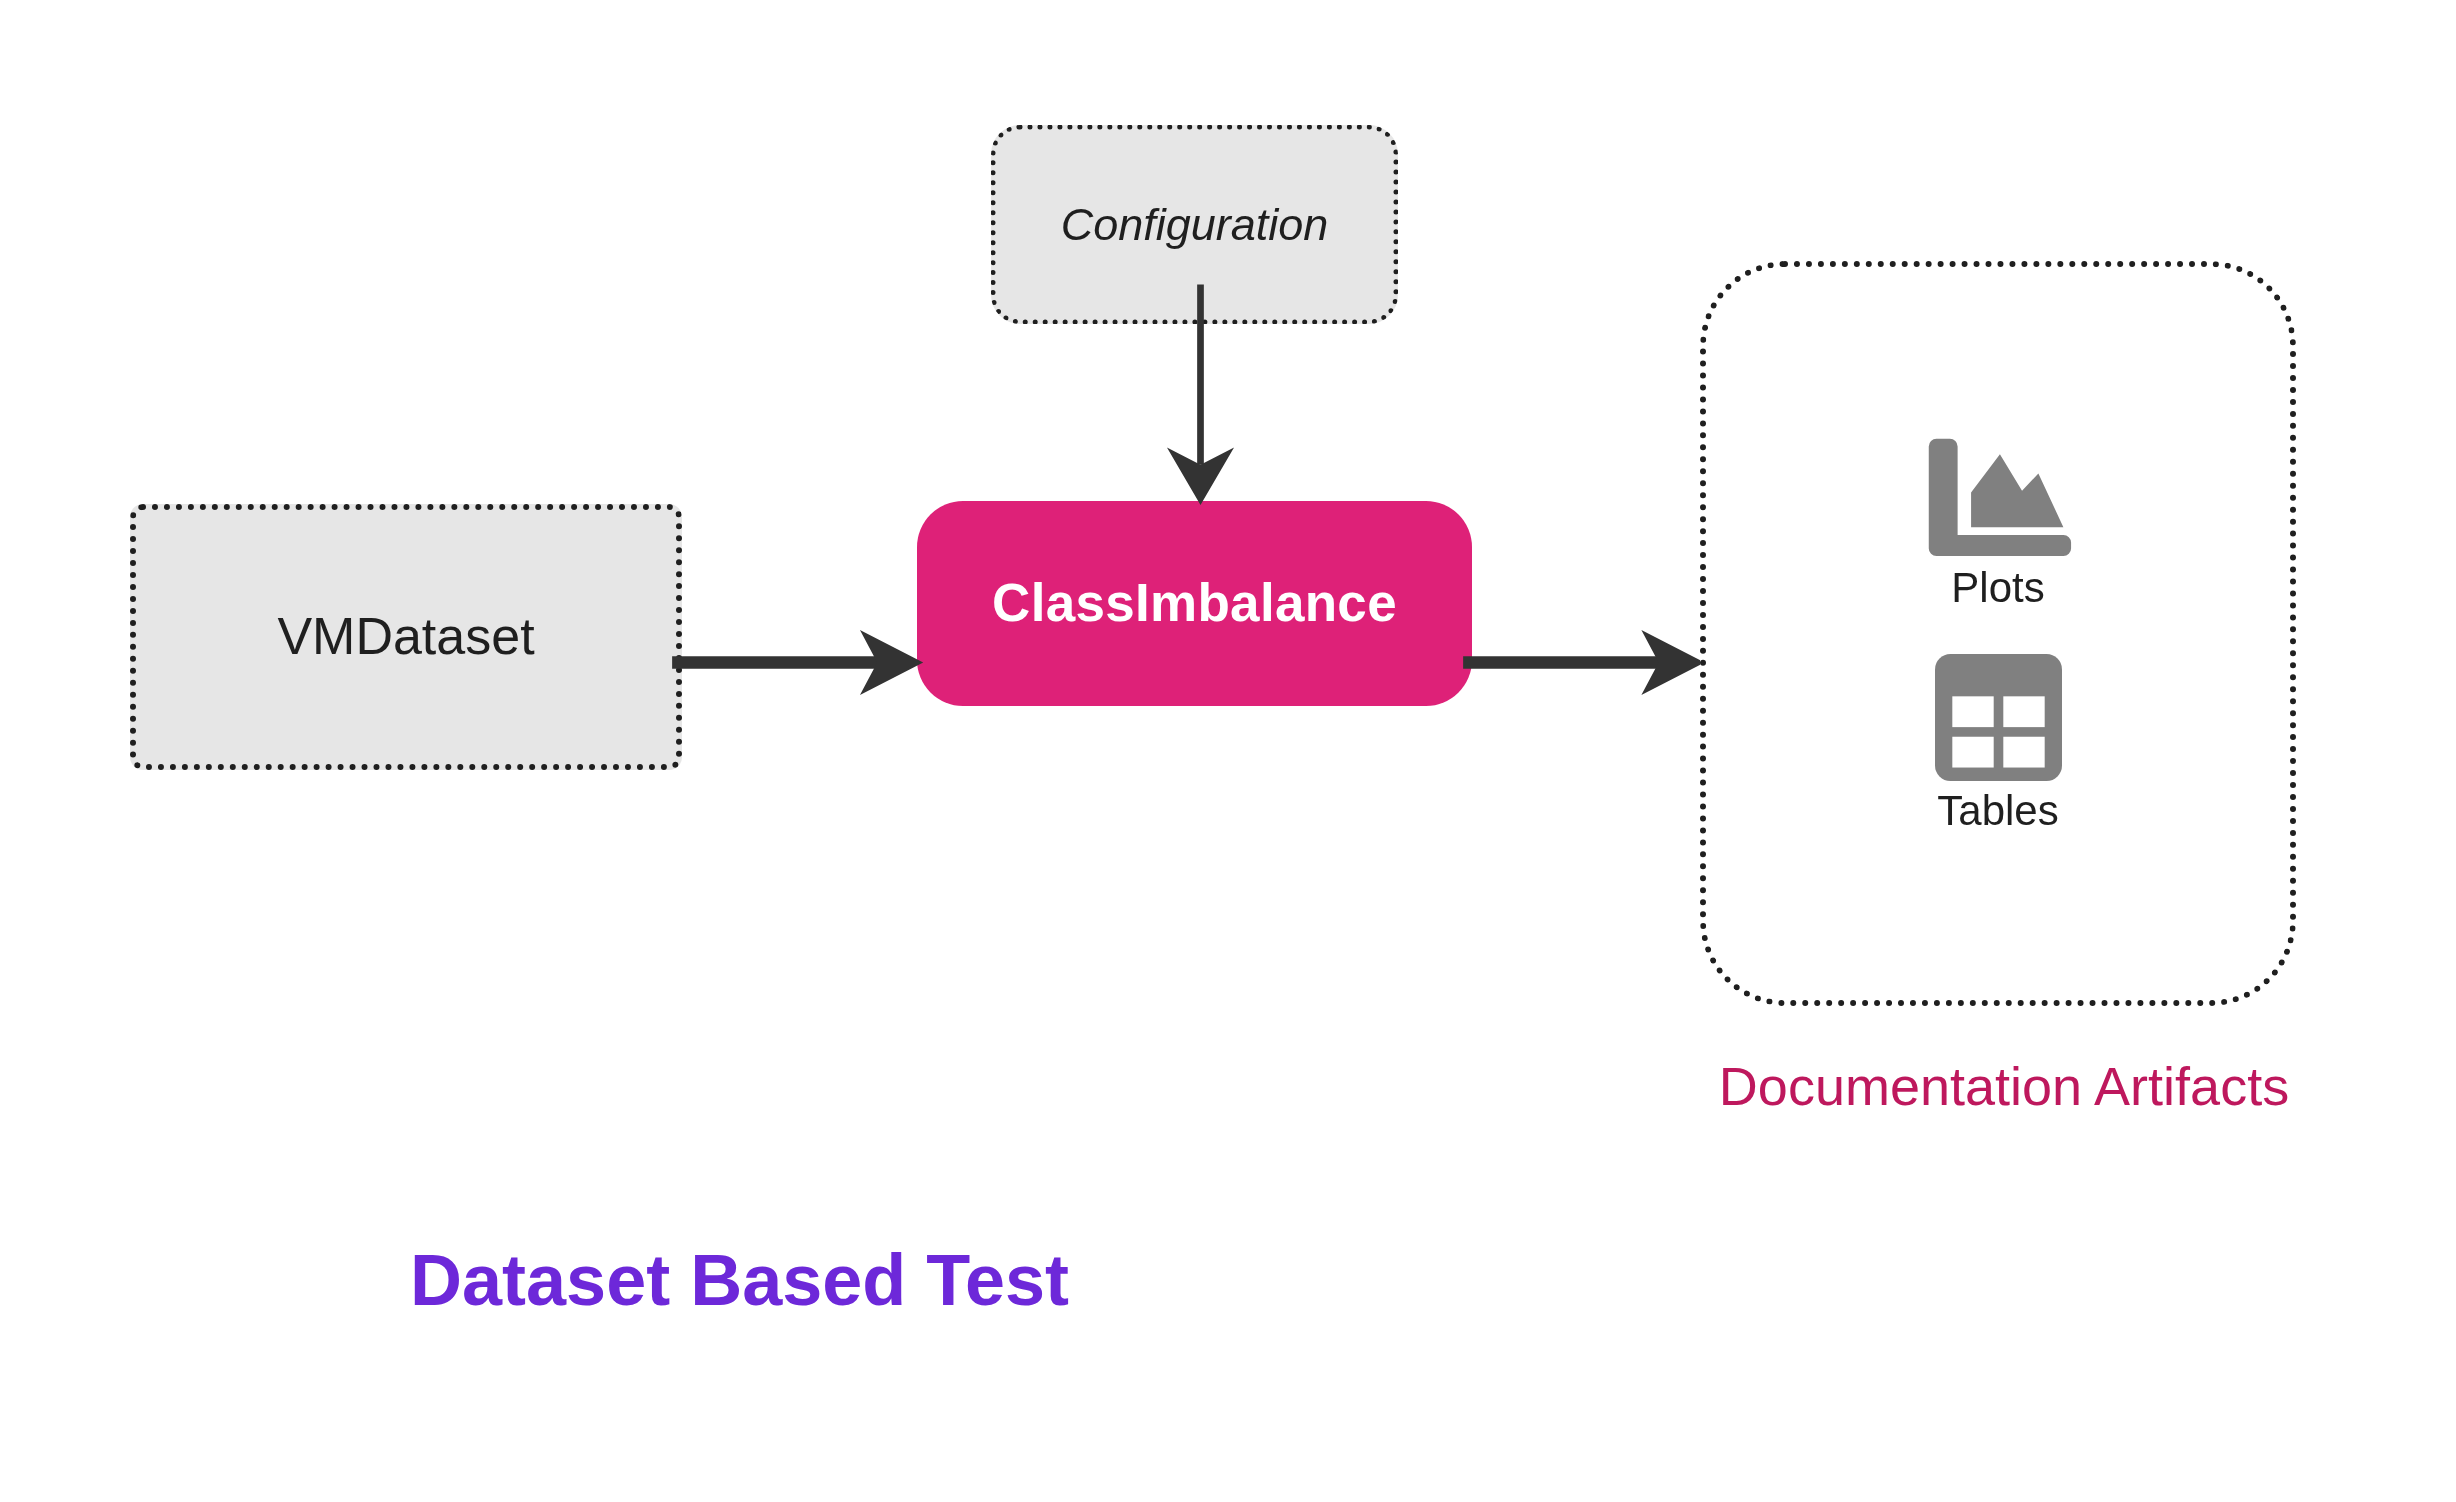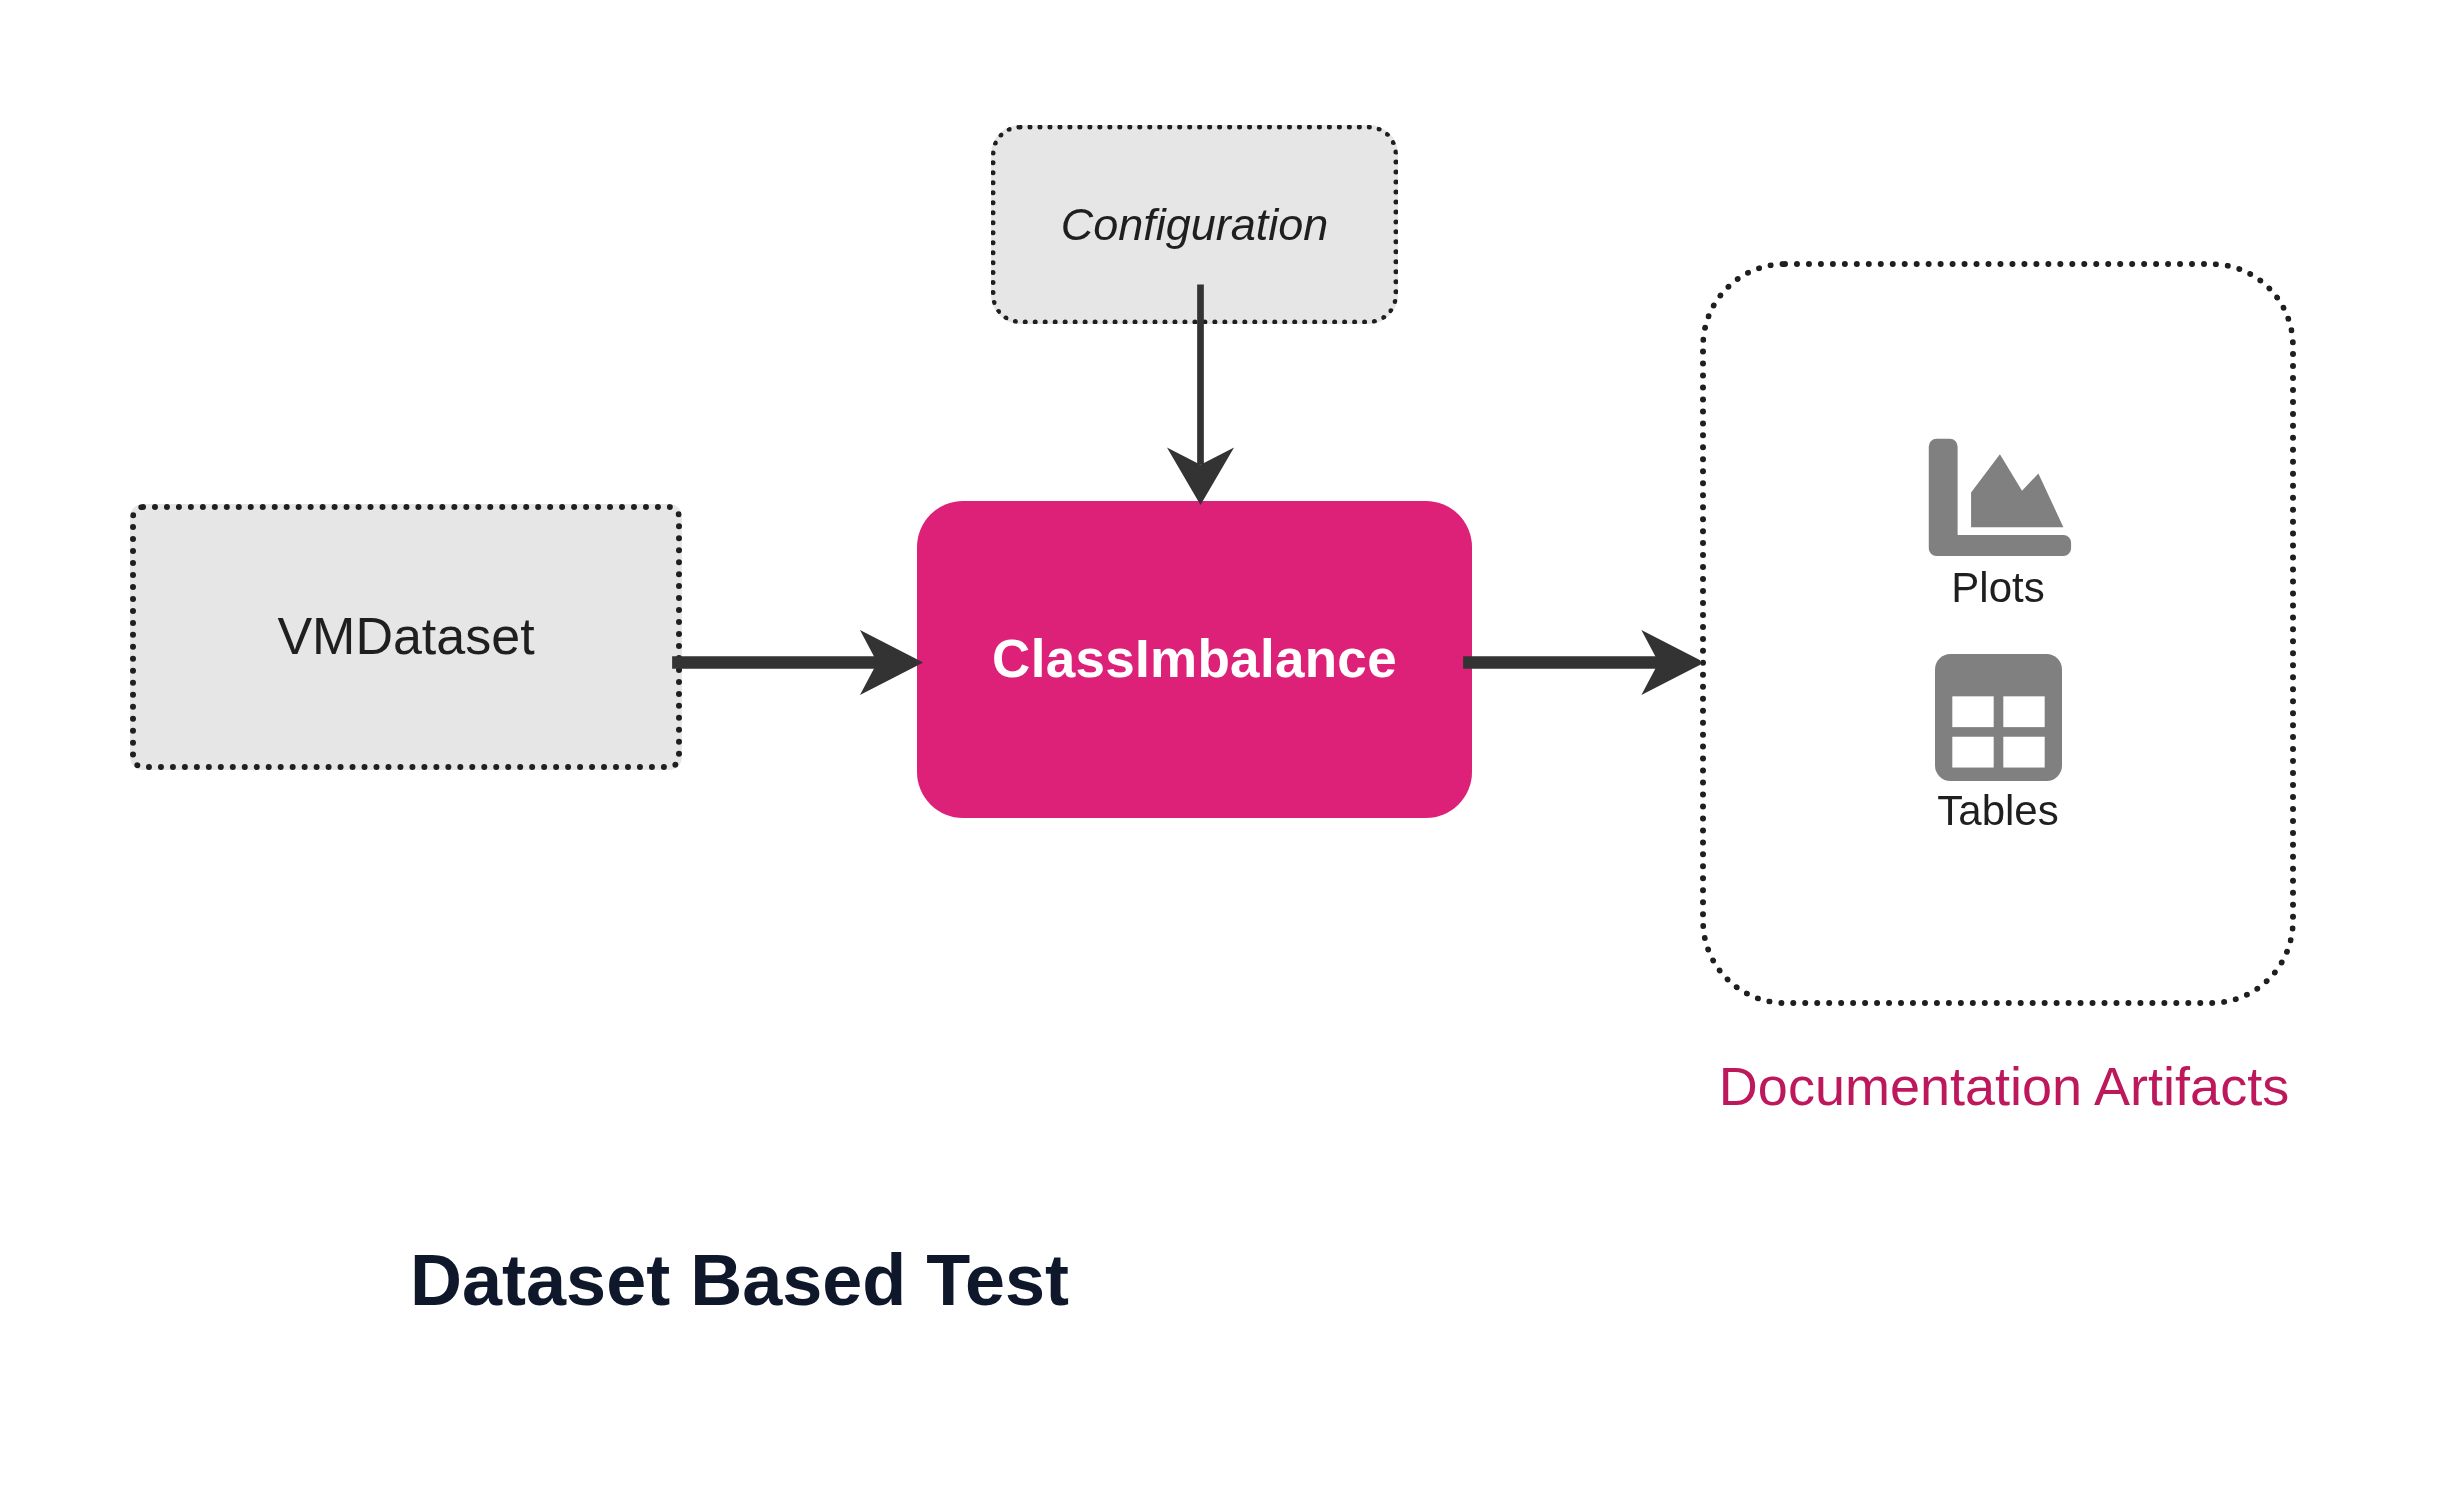--- a/index.html
+++ b/index.html
@@ -66,21 +66,21 @@
     font-size: 45px;
     font-weight: 400;
     font-style: italic;
   }
 
   
   #classimbalance-node {
     left: 917px;
     top: 501px;
     width: 555px;
-    height: 317px;
+    height: 205px;
     border-radius: 46px;
     background: #de2178;
     justify-content: center;
   }
   #classimbalance-node .node-label {
     color: #ffffff;
     font-size: 53px;
     font-weight: 700;
     letter-spacing: 0.3px;
   }
@@ -128,21 +128,21 @@
 
   
   #diagram-title {
     position: absolute;
     left: 0;
     top: 1239px;
     width: 1479px;
     text-align: center;
     font-size: 72px;
     font-weight: 700;
-    color: #0f172a;
+    color: #6d28d9;
     letter-spacing: 0px;
     white-space: nowrap;
   }
 
   
   .connector {
     position: absolute;
     pointer-events: none;
   }
   #connector-dataset-to-test { left: 672px; top: 605px; }

